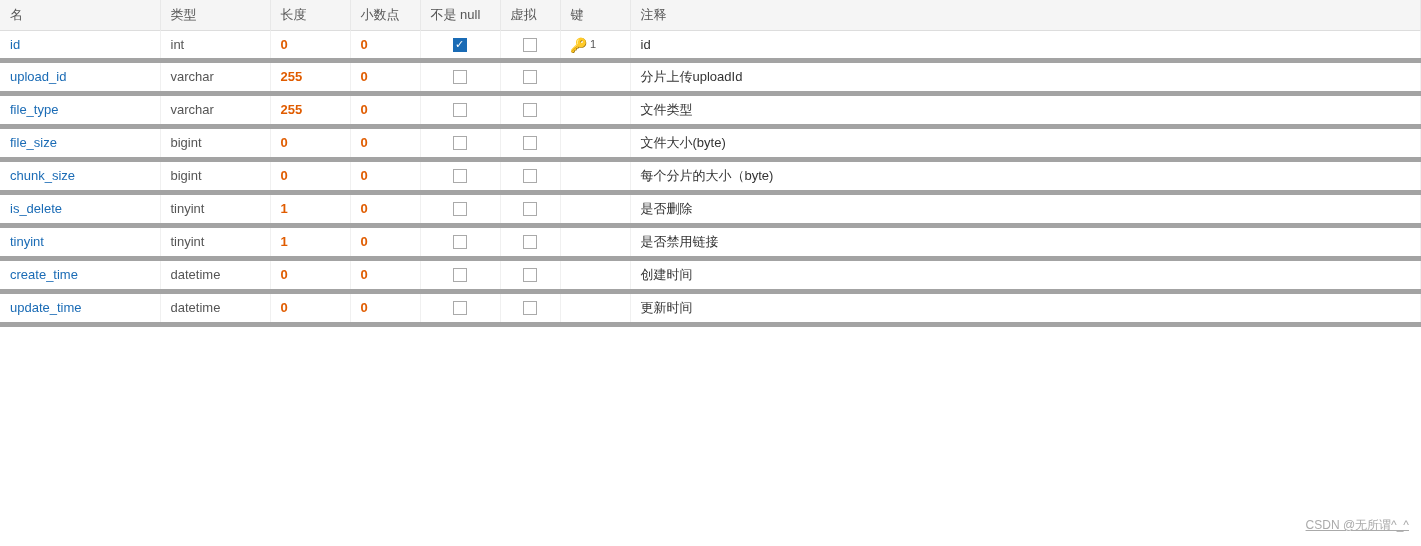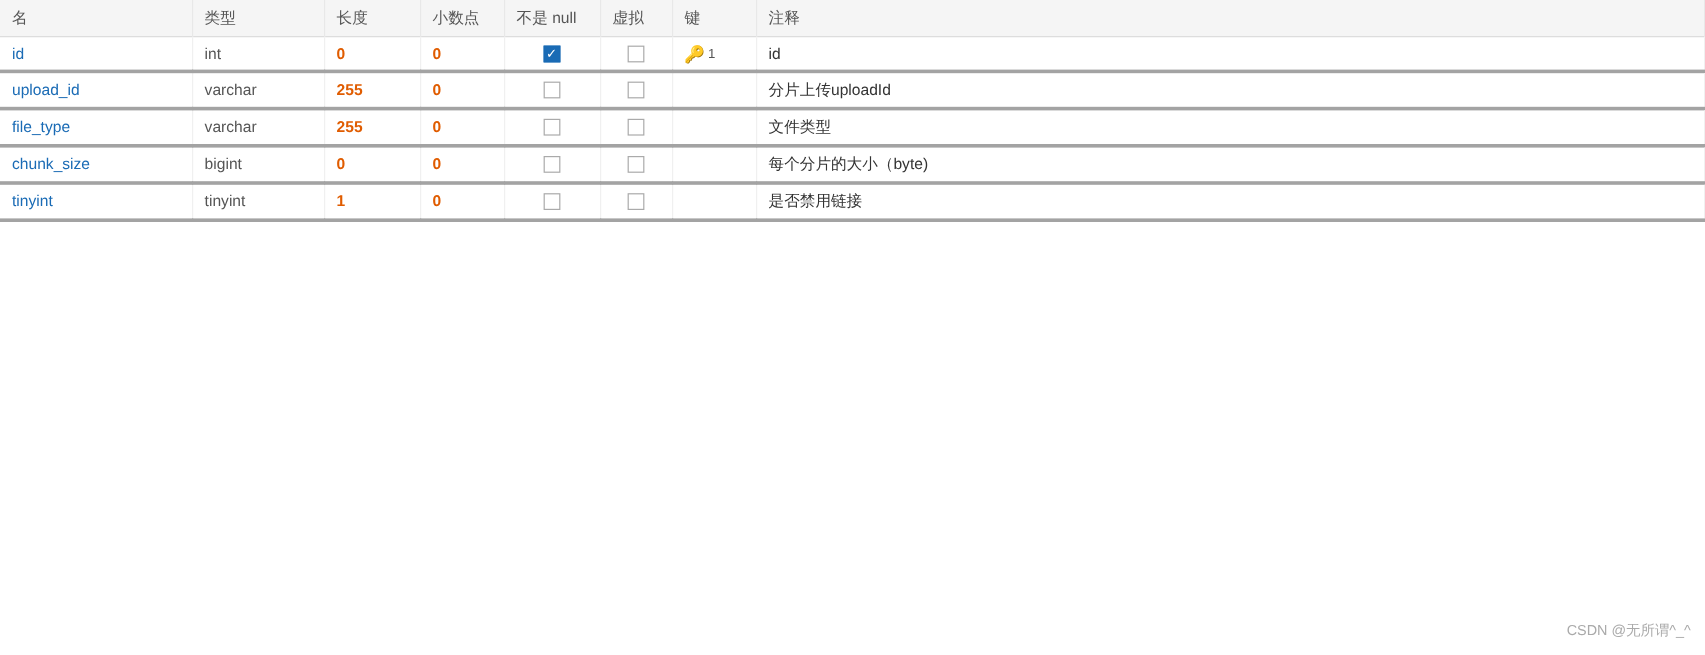--- a/index.html
+++ b/index.html
@@ -27,21 +27,21 @@
     }
     thead th {
       padding: 6px 10px;
       text-align: left;
       font-weight: normal;
       color: #555;
       border-right: 1px solid #e8e8e8;
       white-space: nowrap;
     }
     tbody tr {
-      border-bottom: 3px solid #a3a3a3;
+      border-bottom: 5px solid #a3a3a3;
     }
     tbody tr.selected-row {
       background: #e8f4ff;
     }
     tbody td {
       padding: 5px 10px;
       border-right: 1px solid #f0f0f0;
       white-space: nowrap;
     }
     td.name-cell {
@@ -109,20 +109,21 @@
       color: #555;
       font-size: 10px;
       margin-right: 3px;
     }
     .watermark {
       position: fixed;
       bottom: 12px;
       right: 12px;
       color: #aaa;
       font-size: 12px;
+      text-decoration: underline;
     }
     colgroup col.col-name { width: 160px; }
     colgroup col.col-type { width: 110px; }
     colgroup col.col-len { width: 80px; }
     colgroup col.col-decimal { width: 70px; }
     colgroup col.col-notnull { width: 80px; }
     colgroup col.col-virtual { width: 60px; }
     colgroup col.col-key { width: 70px; }
     colgroup col.col-comment { width: auto; }
   </style>
@@ -178,36 +179,76 @@
           <td class="name-cell">file_type</td>
           <td class="type-cell">varchar</td>
           <td class="num-cell">255</td>
           <td class="num-cell">0</td>
           <td style="text-align: center;"><span class="checkbox-display"></span></td>
           <td style="text-align: center;"><span class="checkbox-display"></span></td>
           <td class="key-cell"></td>
           <td class="comment-cell">文件类型</td>
         </tr>
         <tr>
+          <td class="name-cell">file_size</td>
+          <td class="type-cell">bigint</td>
+          <td class="num-cell">0</td>
+          <td class="num-cell">0</td>
+          <td style="text-align: center;"><span class="checkbox-display"></span></td>
+          <td style="text-align: center;"><span class="checkbox-display"></span></td>
+          <td class="key-cell"></td>
+          <td class="comment-cell">文件大小(byte)</td>
+        </tr>
+        <tr>
           <td class="name-cell">chunk_size</td>
           <td class="type-cell">bigint</td>
           <td class="num-cell">0</td>
           <td class="num-cell">0</td>
           <td style="text-align: center;"><span class="checkbox-display"></span></td>
           <td style="text-align: center;"><span class="checkbox-display"></span></td>
           <td class="key-cell"></td>
           <td class="comment-cell">每个分片的大小（byte)</td>
+        </tr>
+        <tr>
+          <td class="name-cell">is_delete</td>
+          <td class="type-cell">tinyint</td>
+          <td class="num-cell">1</td>
+          <td class="num-cell">0</td>
+          <td style="text-align: center;"><span class="checkbox-display"></span></td>
+          <td style="text-align: center;"><span class="checkbox-display"></span></td>
+          <td class="key-cell"></td>
+          <td class="comment-cell">是否删除</td>
         </tr>
         <tr>
           <td class="name-cell">tinyint</td>
           <td class="type-cell">tinyint</td>
           <td class="num-cell">1</td>
           <td class="num-cell">0</td>
           <td style="text-align: center;"><span class="checkbox-display"></span></td>
           <td style="text-align: center;"><span class="checkbox-display"></span></td>
           <td class="key-cell"></td>
           <td class="comment-cell">是否禁用链接</td>
+        </tr>
+        <tr>
+          <td class="name-cell">create_time</td>
+          <td class="type-cell">datetime</td>
+          <td class="num-cell">0</td>
+          <td class="num-cell">0</td>
+          <td style="text-align: center;"><span class="checkbox-display"></span></td>
+          <td style="text-align: center;"><span class="checkbox-display"></span></td>
+          <td class="key-cell"></td>
+          <td class="comment-cell">创建时间</td>
+        </tr>
+        <tr>
+          <td class="name-cell">update_time</td>
+          <td class="type-cell">datetime</td>
+          <td class="num-cell">0</td>
+          <td class="num-cell">0</td>
+          <td style="text-align: center;"><span class="checkbox-display"></span></td>
+          <td style="text-align: center;"><span class="checkbox-display"></span></td>
+          <td class="key-cell"></td>
+          <td class="comment-cell">更新时间</td>
         </tr>
       </tbody>
   </table>
 </div>
 
 <div class="watermark">CSDN @无所谓^_^</div>
 
 </body></html>

